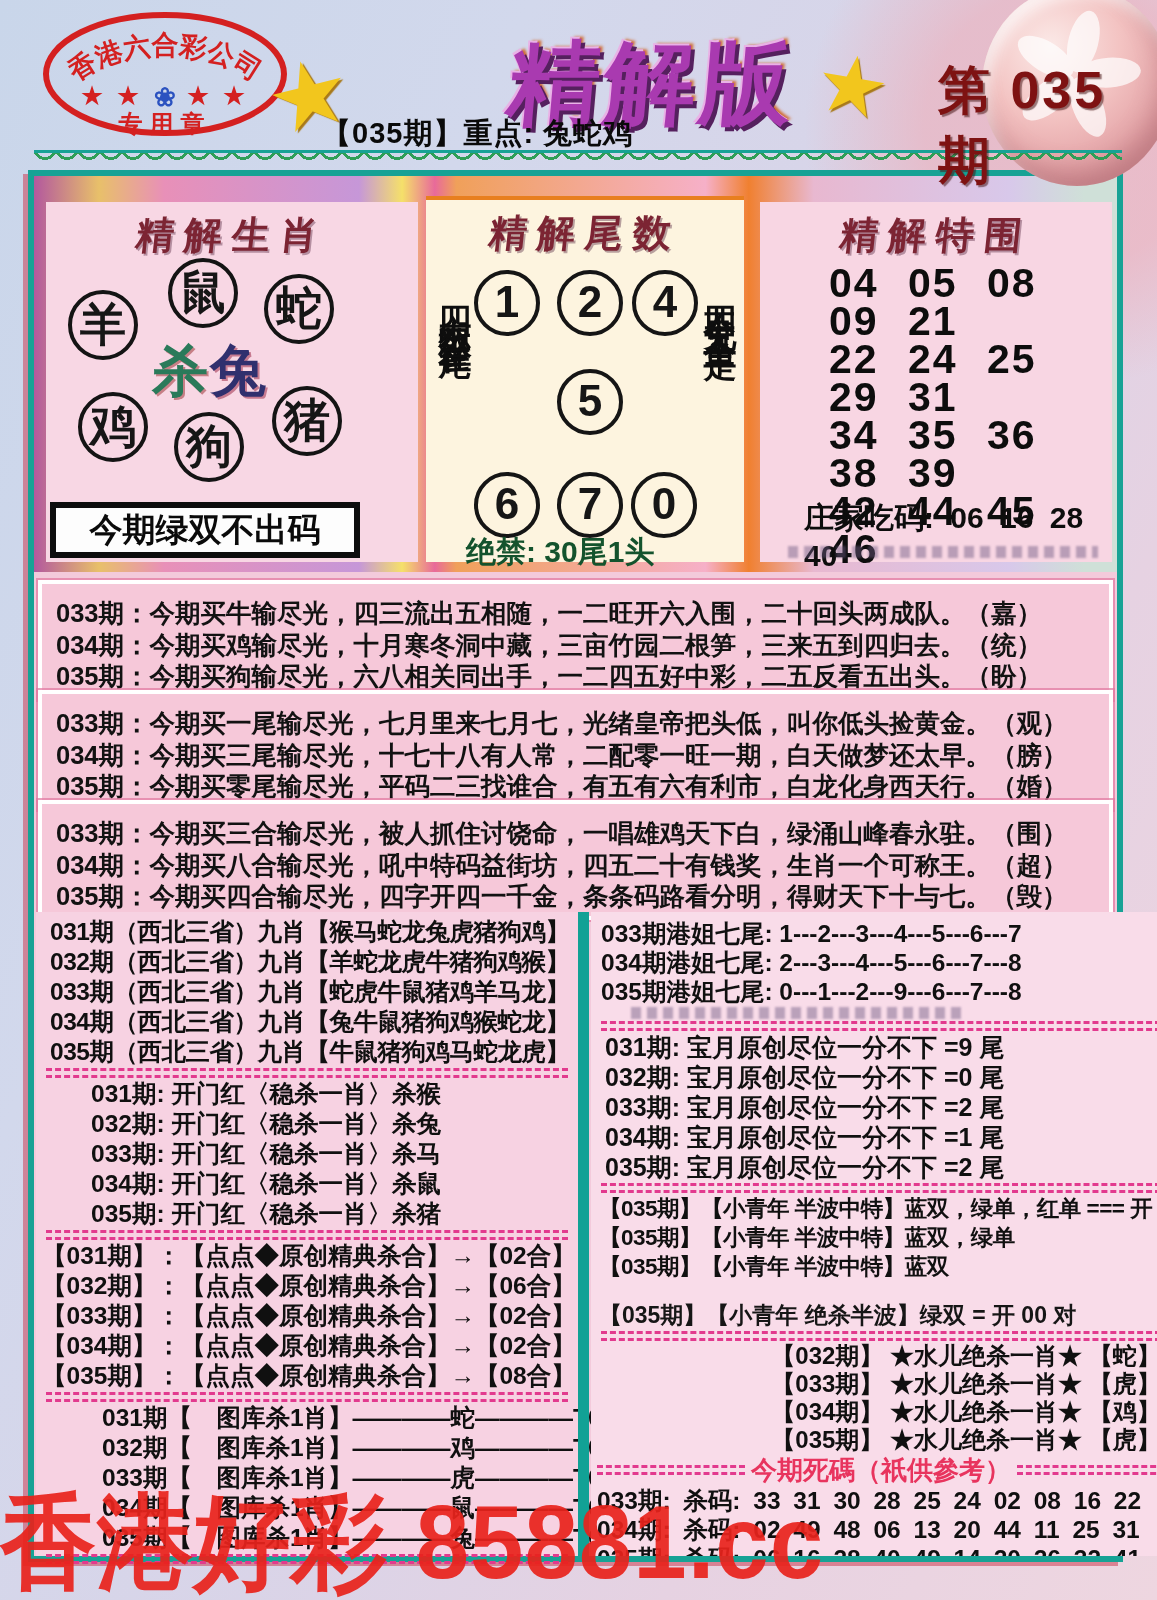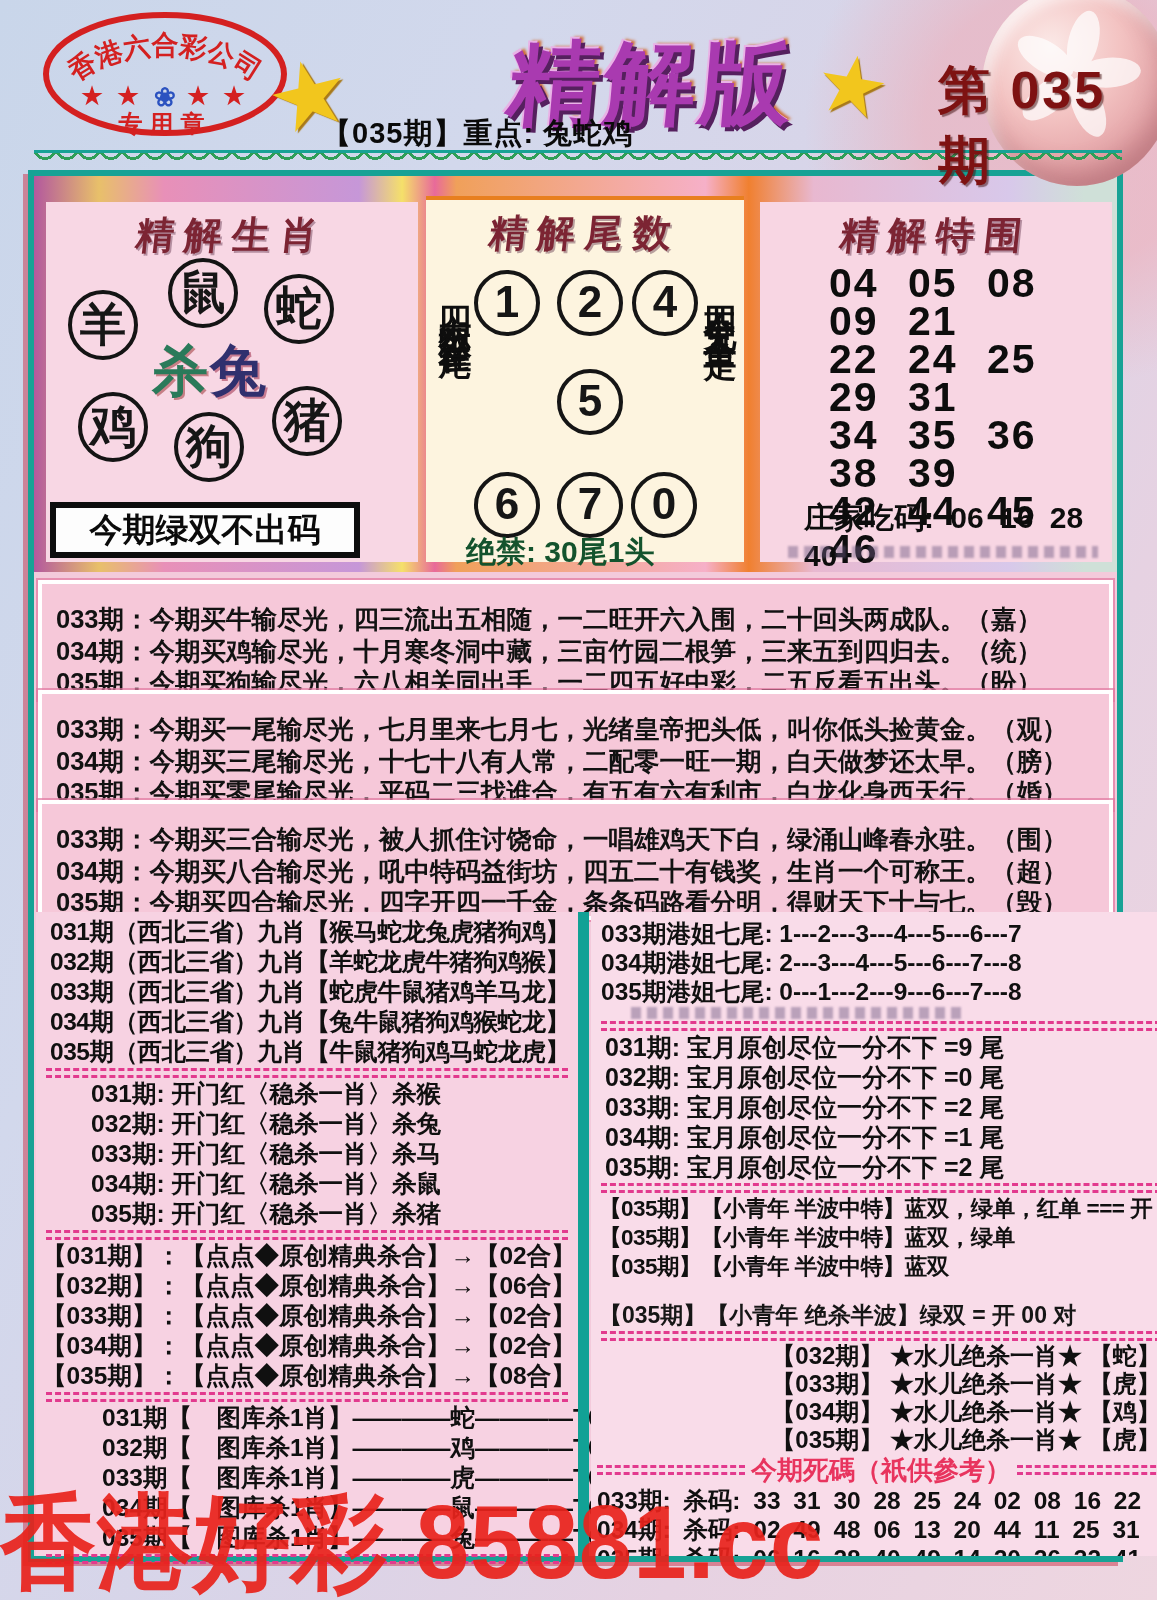--- a/index.html
+++ b/index.html
@@ -61,21 +61,21 @@
   .forbid{position:absolute;left:40px;top:332px;font-size:30px;color:#14532d;}
   .sp-rows{position:absolute;left:29px;top:62px;margin-left:40px;}
   .sp-row{font-size:41px;line-height:38px;letter-spacing:2px;word-spacing:16px;color:#0d0d0d;}
   .banker{position:absolute;left:44px;top:296px;font-size:30px;color:#0d0d0d;word-spacing:8px;}
   .garbled{background:repeating-linear-gradient(90deg,rgba(110,90,130,.45) 0 10px,rgba(110,90,130,0) 10px 16px);
     filter:blur(1.2px);height:12px;}
   .g-banker{position:absolute;left:28px;top:344px;width:310px;}
   
   .verse{position:absolute;left:4px;width:1075px;height:120px;box-sizing:border-box;
     background:#f6c8d9;border:4px solid #ffffff;box-shadow:0 0 0 2px rgba(225,120,160,.7);
-    padding:20px 8px 0 14px;}
+    padding:14px 8px 0 14px;}
   .v1{top:404px;} .v2{top:514px;} .v3{top:624px;}
   .verse .line{font-size:25.5px;line-height:31.5px;white-space:nowrap;color:#121212;}
   
   .columns{position:absolute;left:0;top:736px;width:1083px;height:644px;}
   .col-left{position:absolute;left:2px;top:0;width:542px;height:644px;background:#f7d2e2;padding-top:5px;box-sizing:border-box;}
   .divider{position:absolute;left:544px;top:0;width:11px;height:644px;background:#12a195;}
   .col-right{position:absolute;left:557px;top:0;width:580px;height:644px;background:#f9dce9;padding-top:7px;box-sizing:border-box;overflow:hidden;}
   .ln{font-size:24.5px;line-height:30px;white-space:nowrap;color:#101010;}
   .nine .ln{padding-left:14px;letter-spacing:-0.5px;}
   .kaimen .ln{text-align:center;padding-right:82px;}

